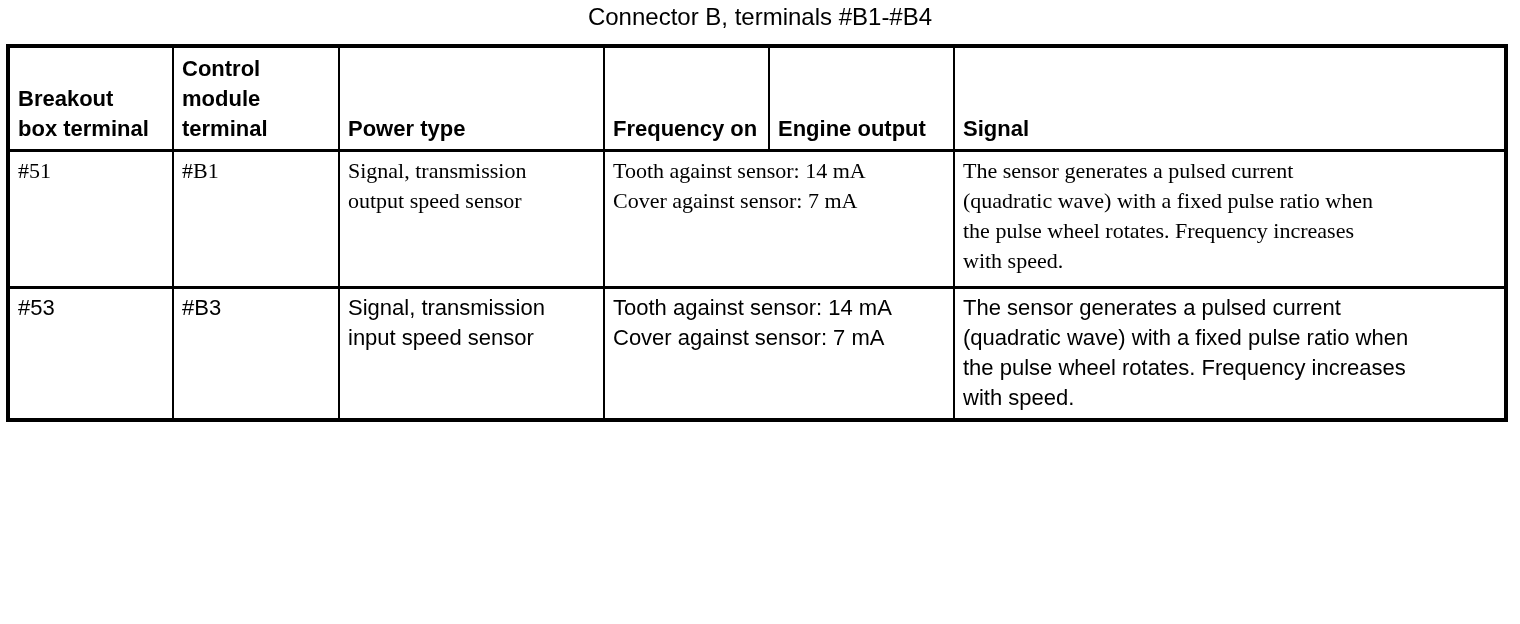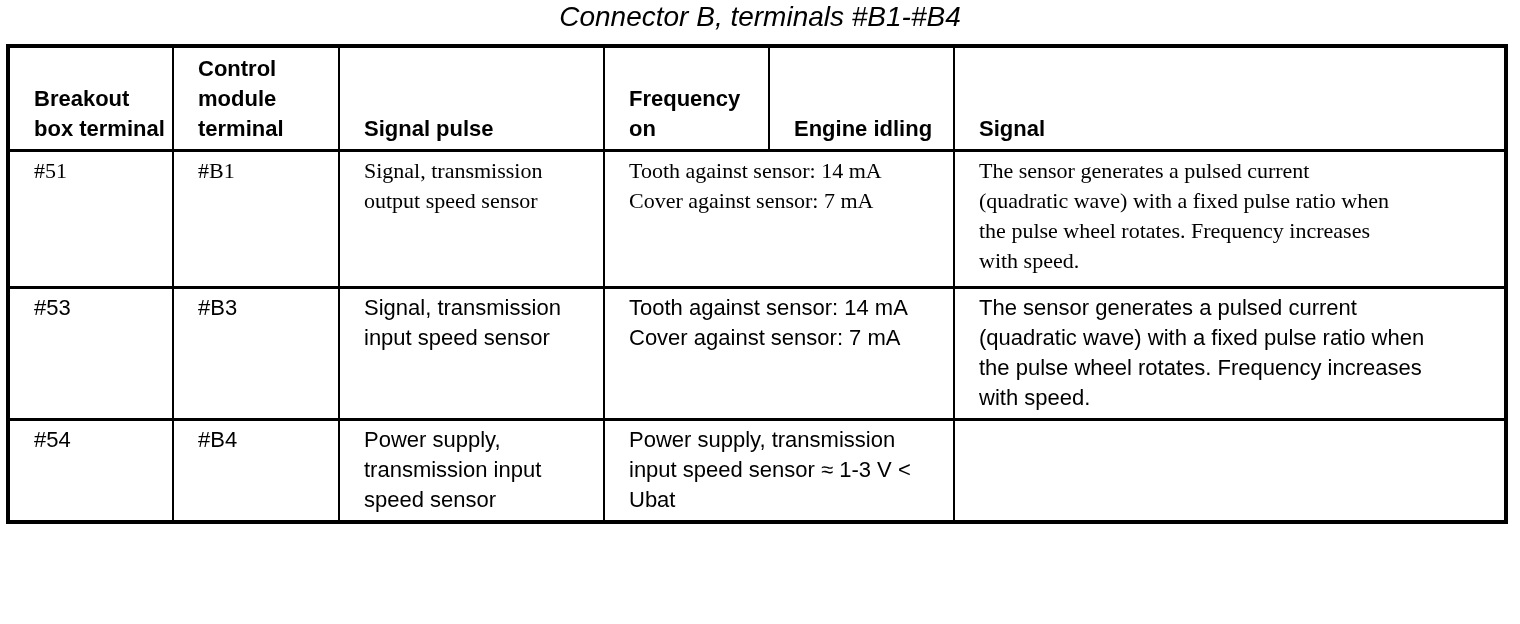--- a/index.html
+++ b/index.html
@@ -12,44 +12,43 @@
     color: #000000;
     position: relative;
     overflow: hidden;
   }
   .page-title {
     position: absolute;
     top: 3px;
     left: 0;
     width: 100%;
     text-align: center;
-    font-size: 28px;
+    font-size: 24px;
     line-height: 28px;
     white-space: pre-line;
-    font-style: italic;
   }
   table.terminals {
     position: absolute;
     left: 6px;
     top: 44px;
     width: 1498px;
     border-collapse: collapse;
     table-layout: fixed;
     border: 4px solid #000000;
     background: #ffffff;
   }
   table.terminals th,
   table.terminals td {
     border-left: 2px solid #000000;
     border-right: 2px solid #000000;
     border-top: 3px solid #000000;
     border-bottom: 3px solid #000000;
     font-size: 22px;
     line-height: 30px;
-    padding: 4px 6px 5px 24px;
+    padding: 4px 6px 5px 8px;
     white-space: pre-line;
     overflow: hidden;
     text-align: left;
     font-weight: normal;
   }
   table.terminals th {
     vertical-align: bottom;
     font-weight: bold;
   }
   table.terminals td {
@@ -75,23 +74,23 @@
     <col style="width:185px">
     <col style="width:552px">
   </colgroup>
   <thead>
     <tr class="header-row">
       <th>Breakout
 box terminal</th>
       <th>Control
 module
 terminal</th>
-      <th>Signal pulse</th>
+      <th>Power type</th>
       <th>Frequency on</th>
-      <th>Engine idling</th>
+      <th>Engine output</th>
       <th>Signal</th>
     </tr>
   </thead>
   <tbody>
     <tr class="row-0">
       <td>#51</td>
       <td>#B1</td>
       <td>Signal, transmission
 output speed sensor</td>
       <td colspan="2">Tooth against sensor: 14 mA
@@ -106,25 +105,14 @@
       <td>#B3</td>
       <td>Signal, transmission
 input speed sensor</td>
       <td colspan="2">Tooth against sensor: 14 mA
 Cover against sensor: 7 mA</td>
       <td>The sensor generates a pulsed current
 (quadratic wave) with a fixed pulse ratio when
 the pulse wheel rotates. Frequency increases
 with speed.</td>
     </tr>
-    <tr class="row-3">
-      <td>#54</td>
-      <td>#B4</td>
-      <td>Power supply,
-transmission input
-speed sensor</td>
-      <td colspan="2">Power supply, transmission
-input speed sensor ≈ 1-3 V &lt;
-Ubat</td>
-      <td></td>
-    </tr>
   </tbody>
 </table>
 
 </body></html>

